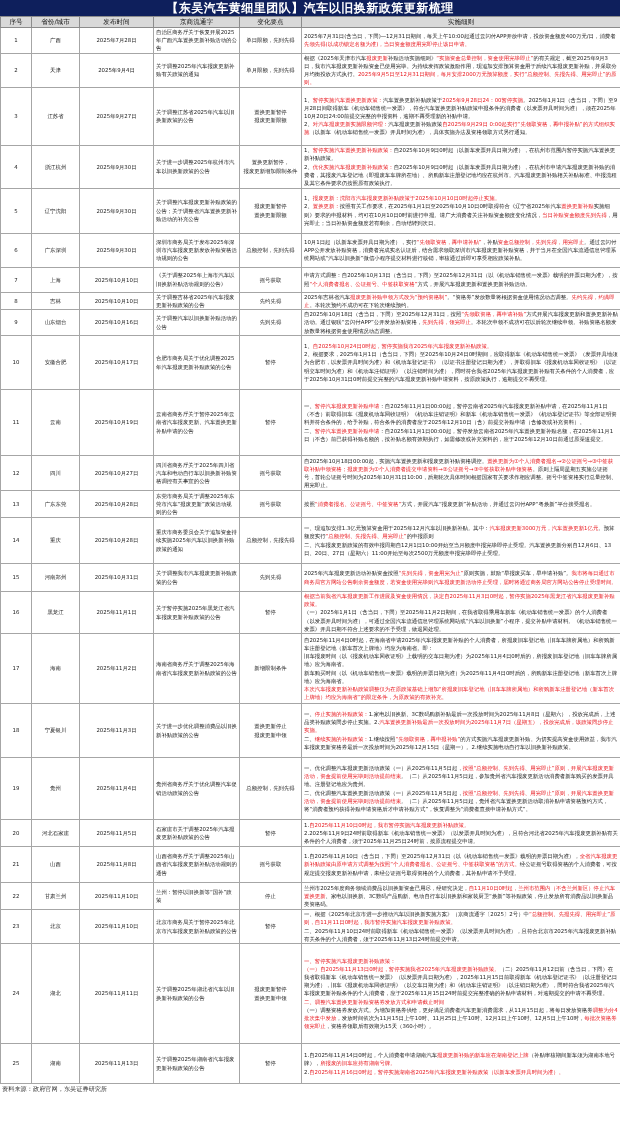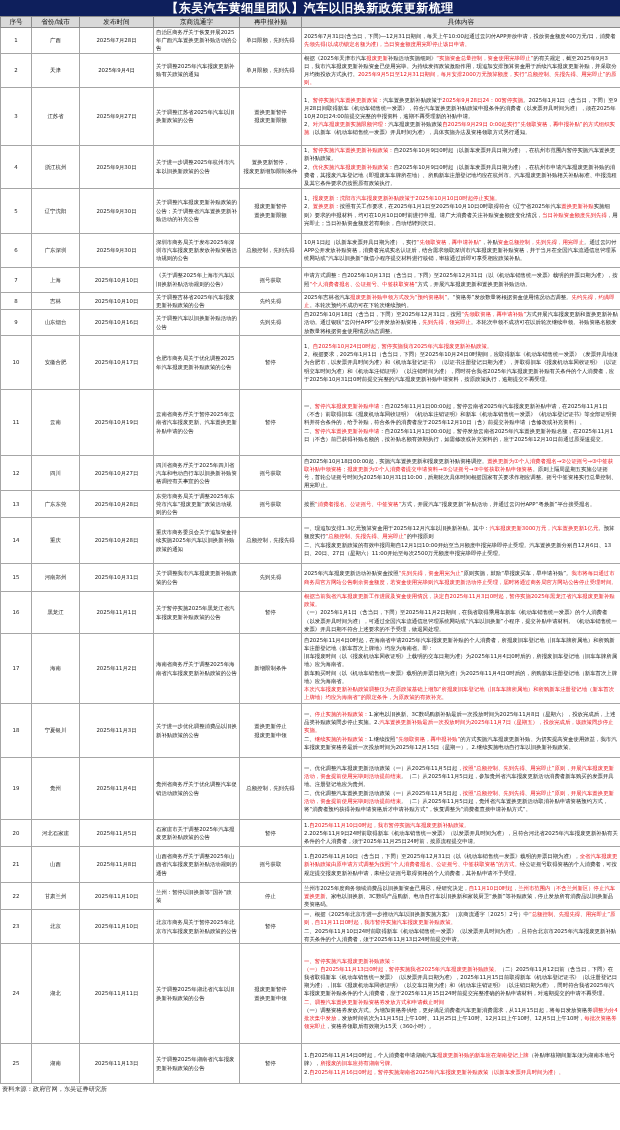--- a/index.html
+++ b/index.html
@@ -27,22 +27,22 @@
       <col style="width:86px">
       <col style="width:62px">
       <col style="width:319px">
   </colgroup>
   <thead>
     <tr>
       <th>序号</th>
       <th>省份/城市</th>
       <th>发布时间</th>
       <th>京商流通字</th>
-      <th>再申报补贴</th>
-      <th>具体内容</th>
+      <th>变化要点</th>
+      <th>实施细则</th>
     </tr>
   </thead>
   <tbody id="tbody">
       <tr style="height: 24px;">
         <td class="c" style="white-space: pre-line;">1</td>
         <td class="c" style="white-space: pre-line;">广西</td>
         <td class="c" style="white-space: pre-line;">2025年7月28日</td>
         <td class="name" style="white-space: pre-line;">自治区商务厅关于恢复开展2025年广西汽车置换更新补贴活动的公告</td>
         <td class="c" style="white-space: pre-line;">单日限额，先到先得</td>
         <td class="content" style="white-space: pre-line;"><span>2025年7月31日(含当日，下同)—12月31日期间，每天上午10:00起通过云闪付APP开放申请，投放资金额度400万元/日，消费者</span><span class="red">先领先得(以成功锁定名额为准)，当日资金额度用完即停止该日申请。</span></td>

